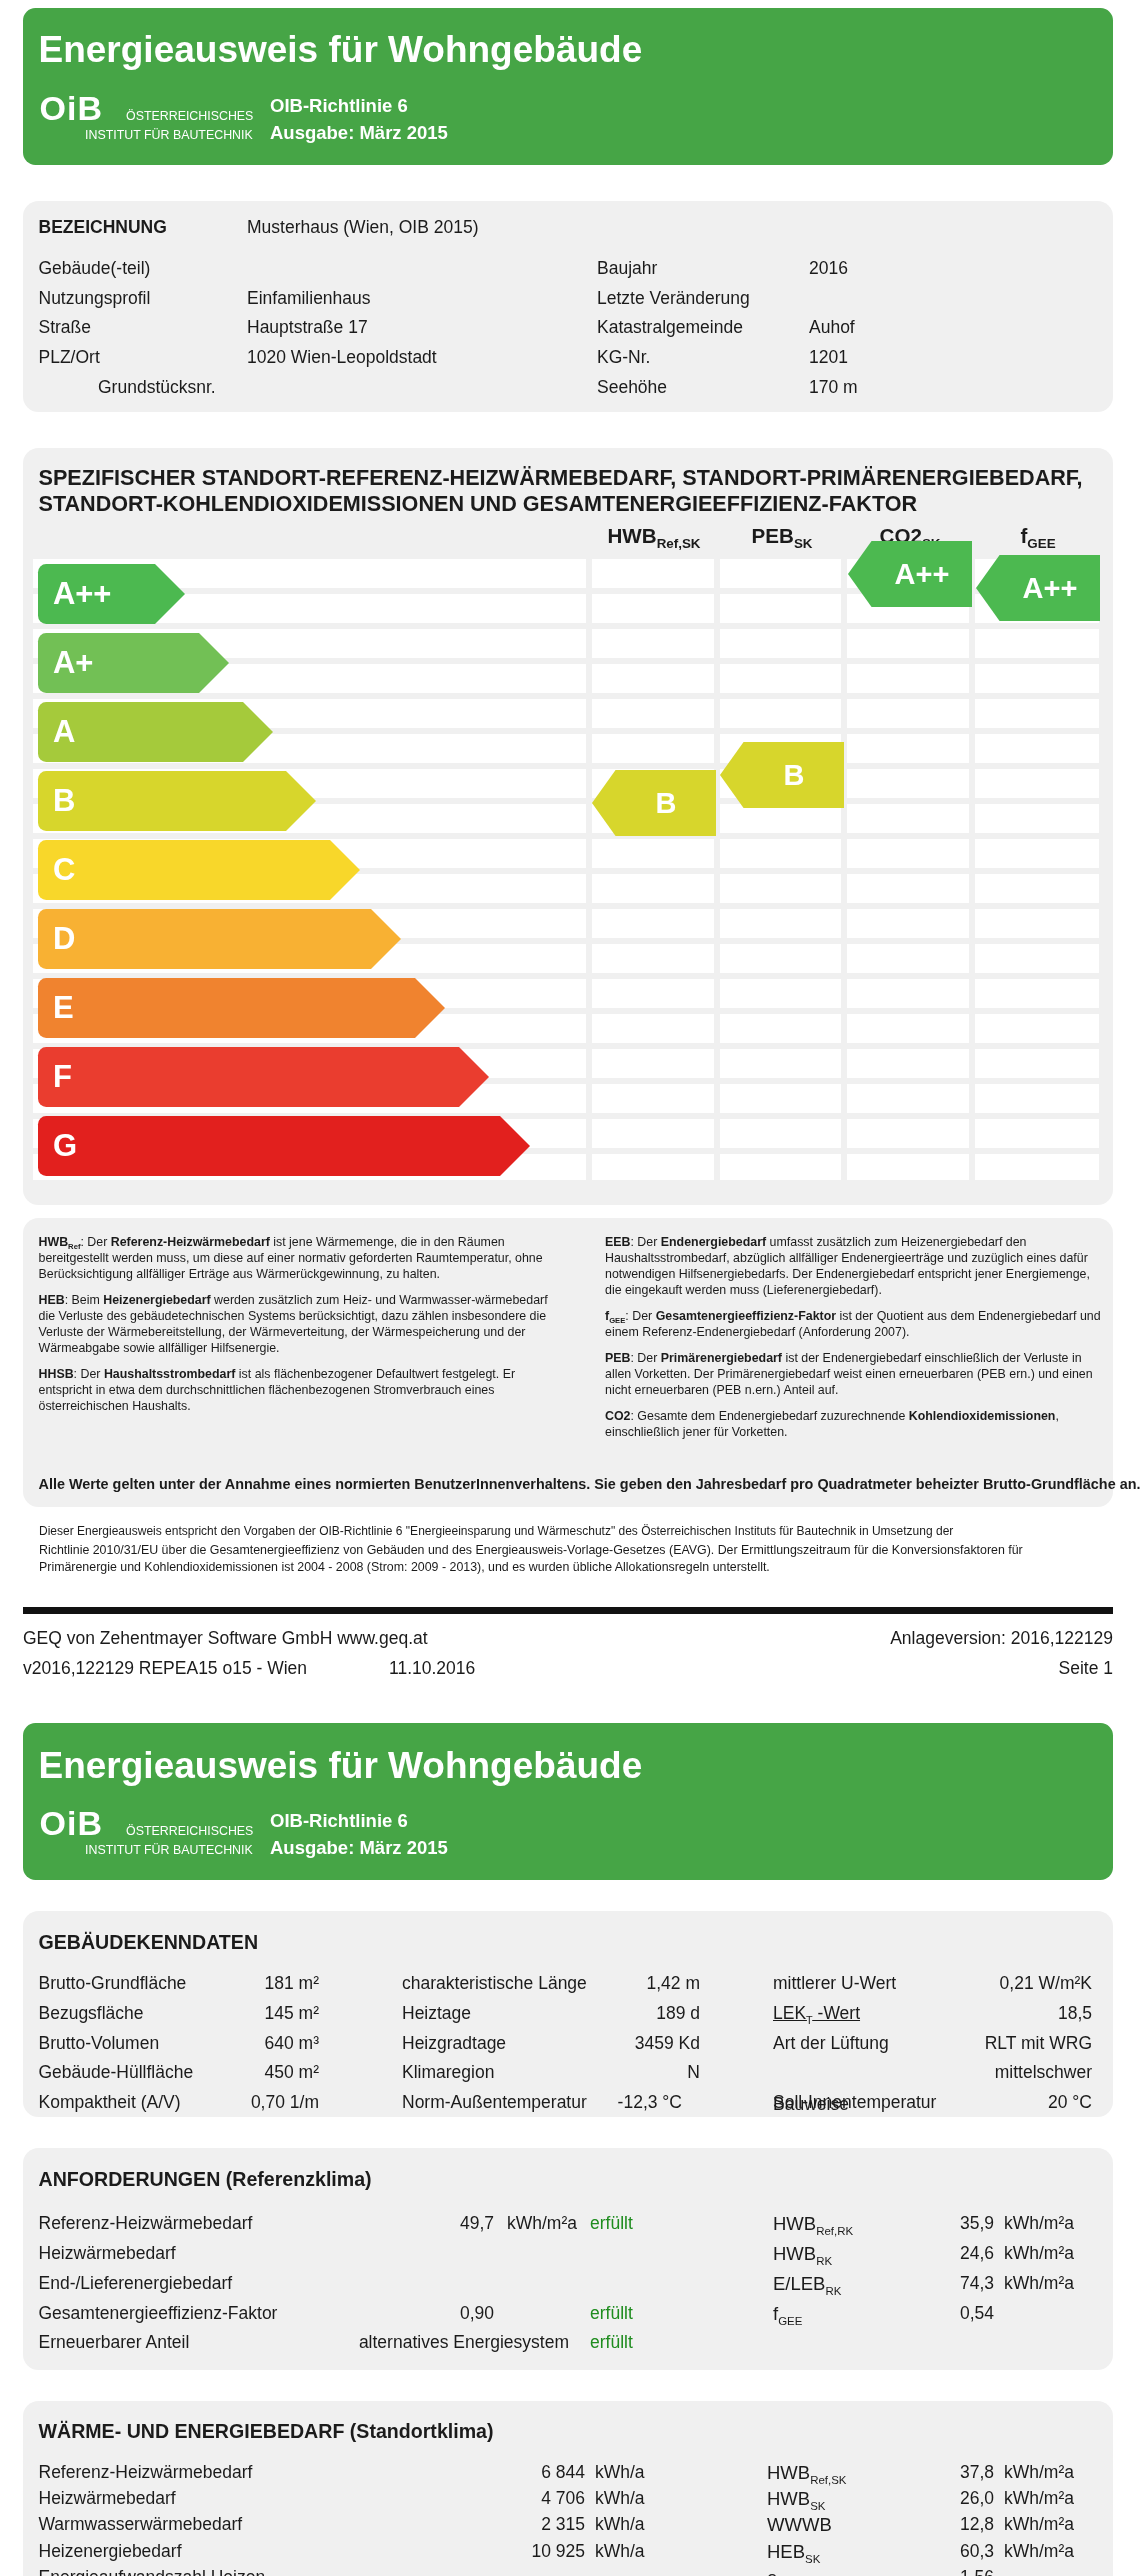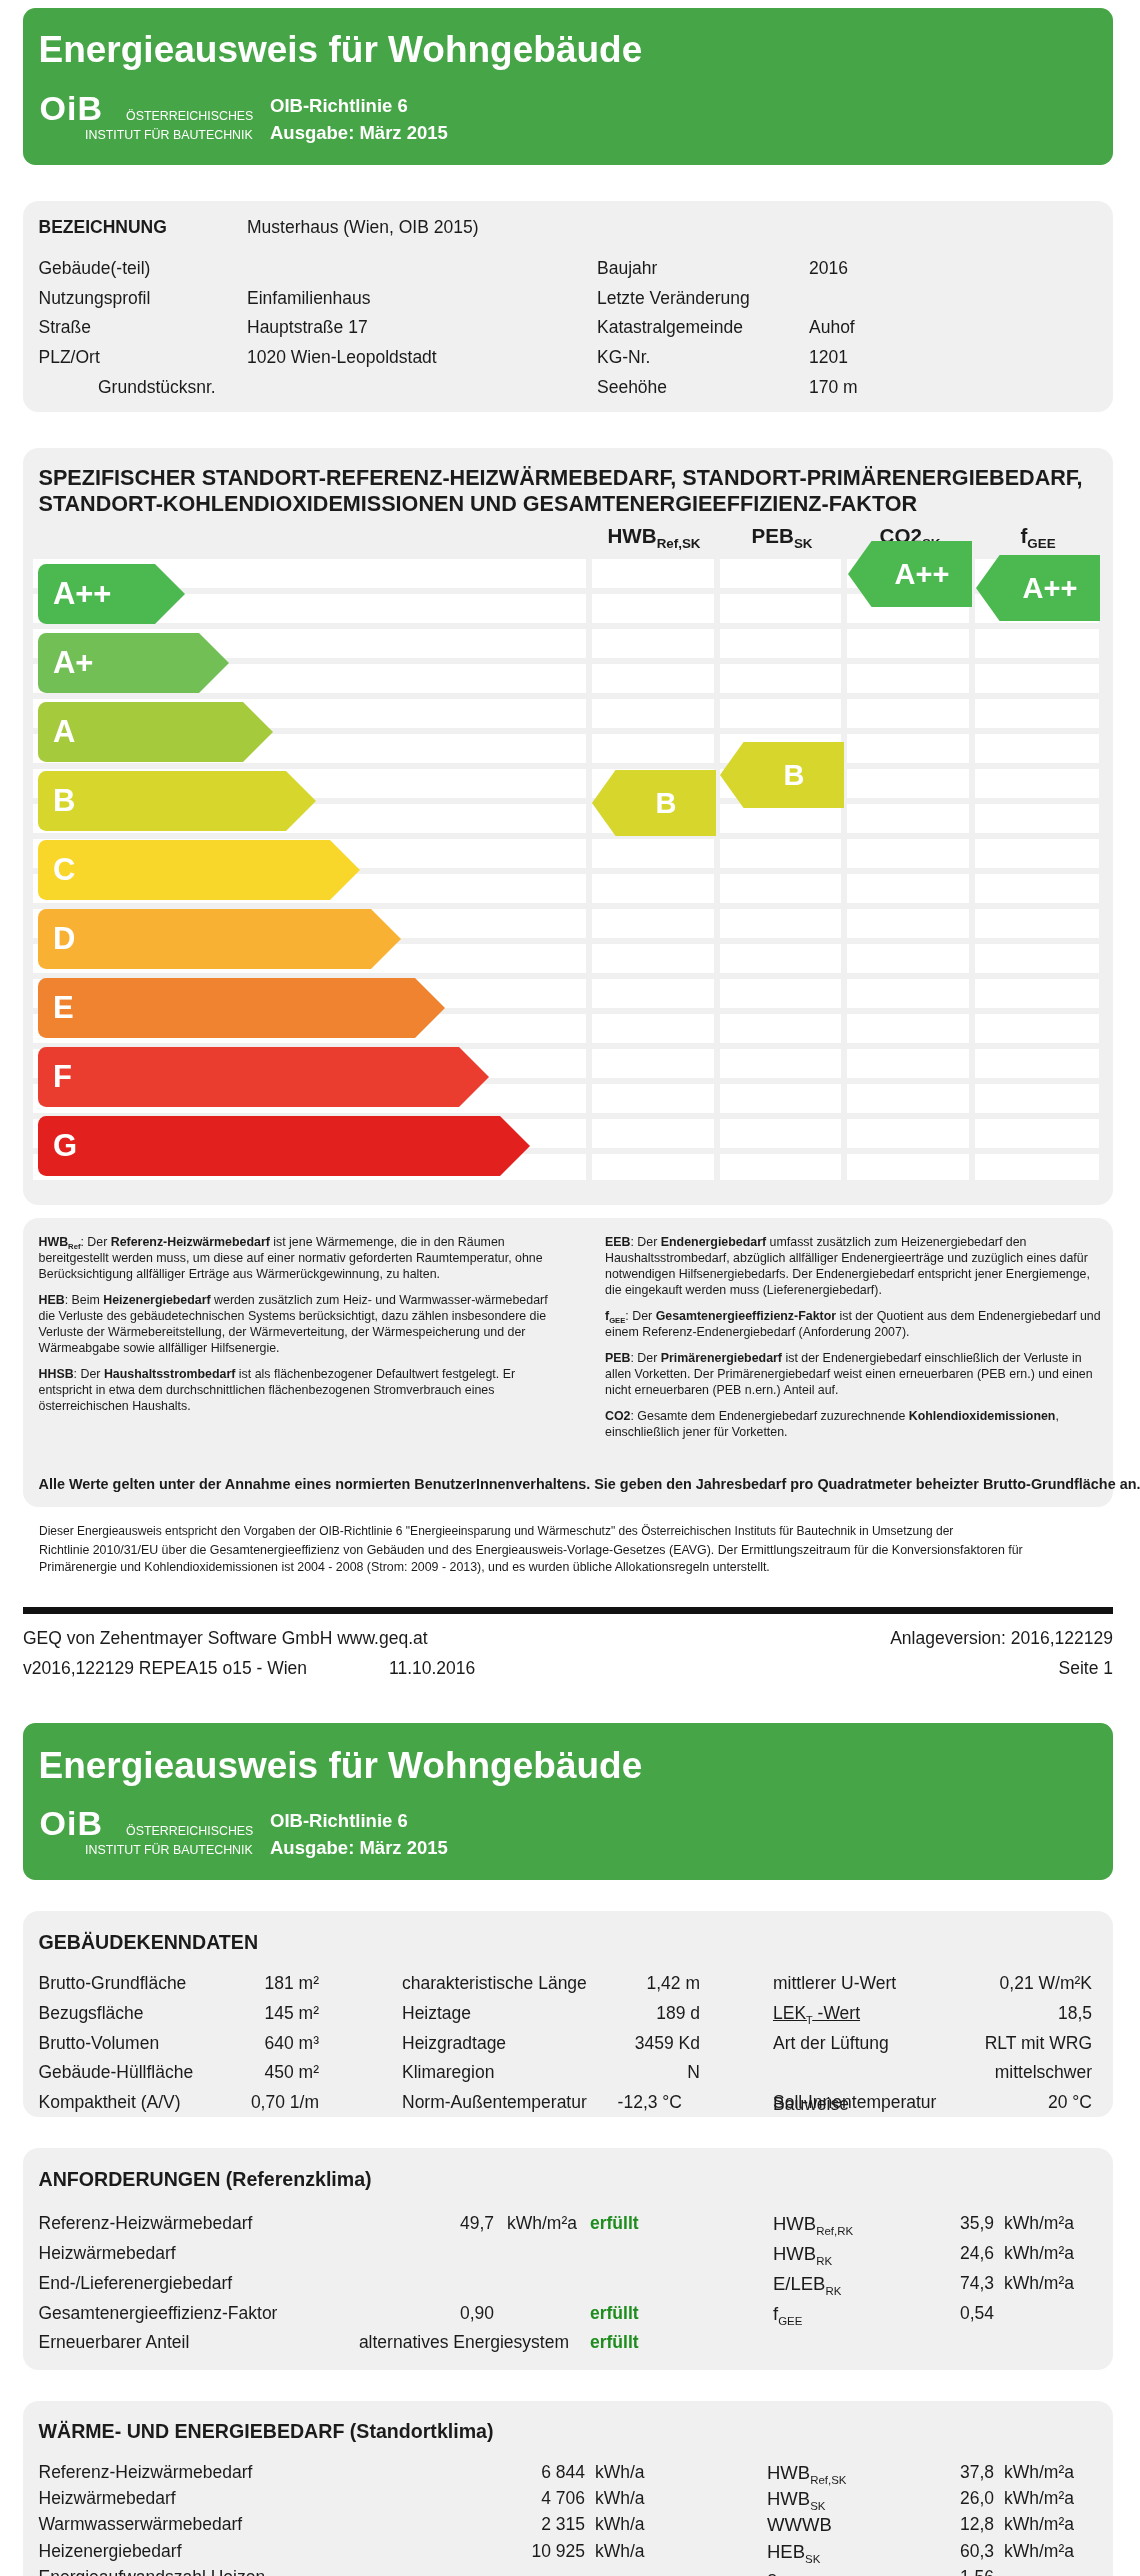--- a/index.html
+++ b/index.html
@@ -1,21 +1,21 @@
 <!DOCTYPE html>
 <html style="font-size:8.2px"><head>
 <meta charset="utf-8">
 <style>
   html,body{margin:0;padding:0;background:#ffffff;}
   #page{position:relative;width:1140px;height:3372px;background:#fff;
         font-family:"Liberation Sans",sans-serif;color:#1b1b1b;overflow:hidden;}
   .t{position:absolute;white-space:nowrap;font-size:17.5px;line-height:1.15;}
   .b{font-weight:bold;}
   .right{text-align:right;}
-  .green-ok{color:#1e8c1e;font-weight:bold;}
+  .green-ok{color:#1e8c1e;font-weight:normal;}
   .box{position:absolute;left:23px;width:1090px;background:#f0f0f0;border-radius:15.5px;}
   .sechead{position:absolute;left:15.5px;font-size:19.6px;font-weight:bold;white-space:nowrap;}
   sub{font-size:62%;line-height:0;}
   
   .ghead{position:absolute;left:23px;width:1090px;height:157px;background:#46a546;border-radius:12.4px;color:#fff;}
   .ghead-title{position:absolute;left:15.5px;top:21.6px;font-size:37px;font-weight:bold;white-space:nowrap;}
   .oib-big{position:absolute;left:16.5px;top:81px;font-size:34px;font-weight:bold;letter-spacing:1px;}
   .oib-cap1{position:absolute;left:103px;top:101px;font-size:12.4px;white-space:nowrap;}
   .oib-cap2{position:absolute;left:62px;top:120px;font-size:12.4px;white-space:nowrap;}
   .richt1{position:absolute;left:247px;top:87px;font-size:18.5px;font-weight:bold;white-space:nowrap;}

